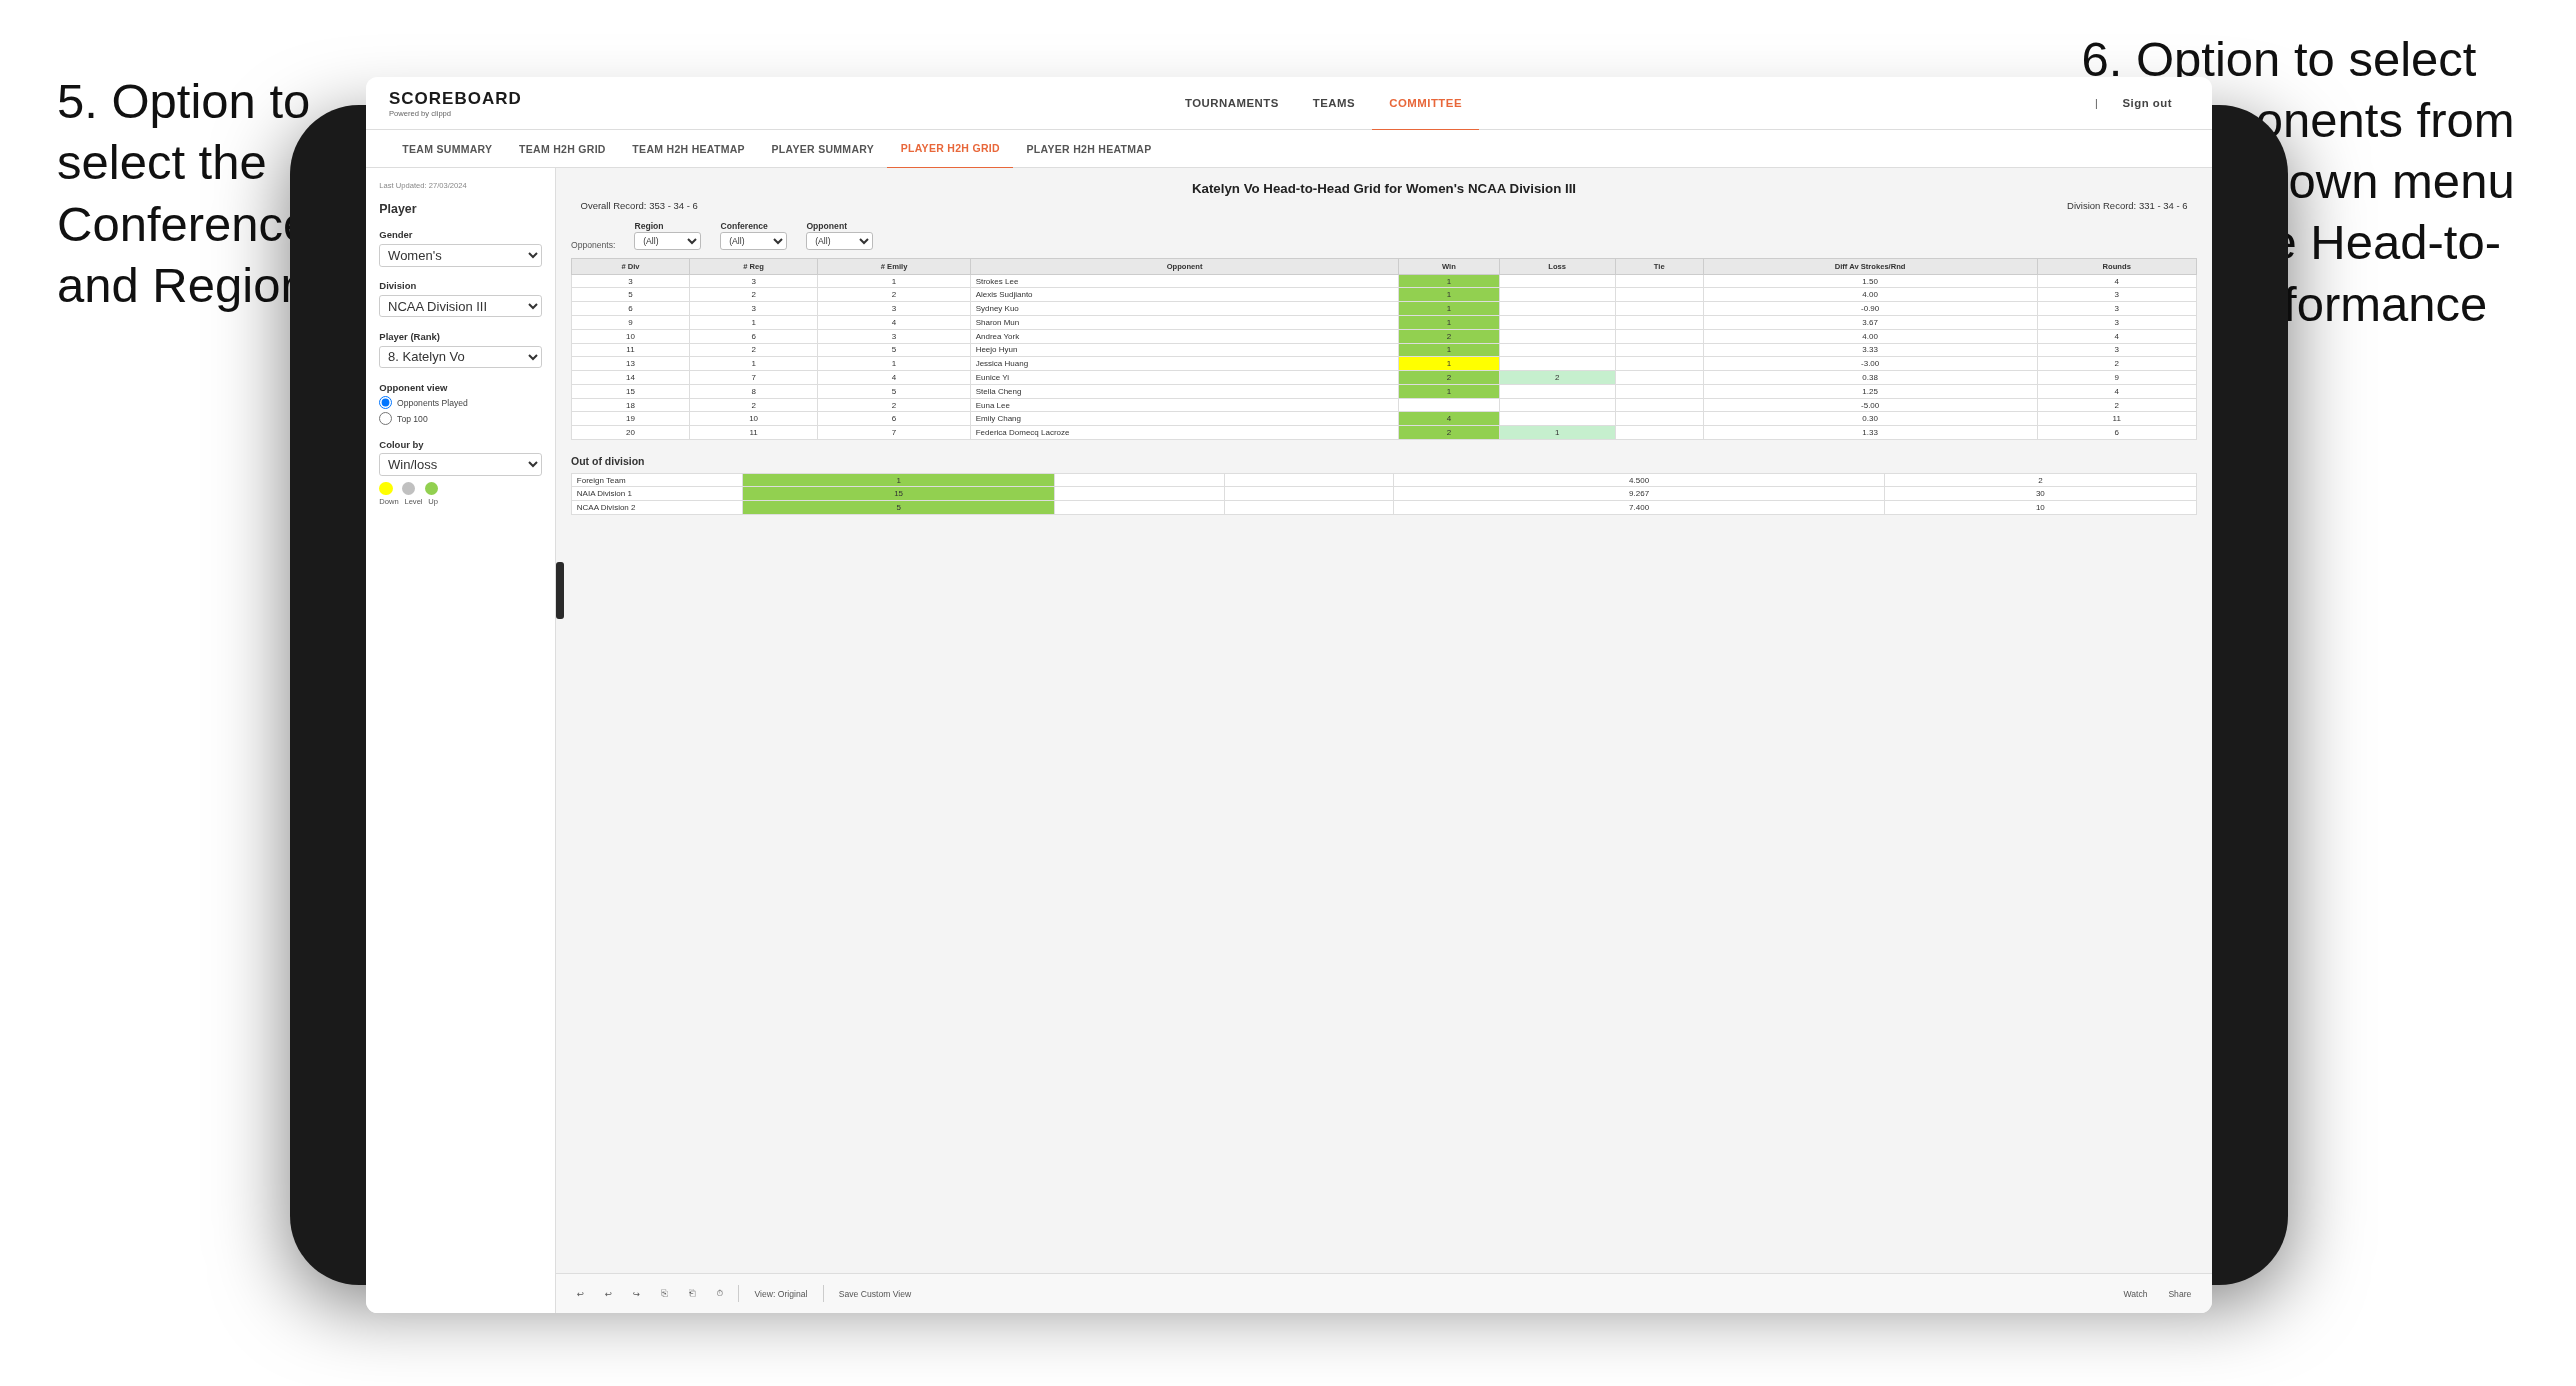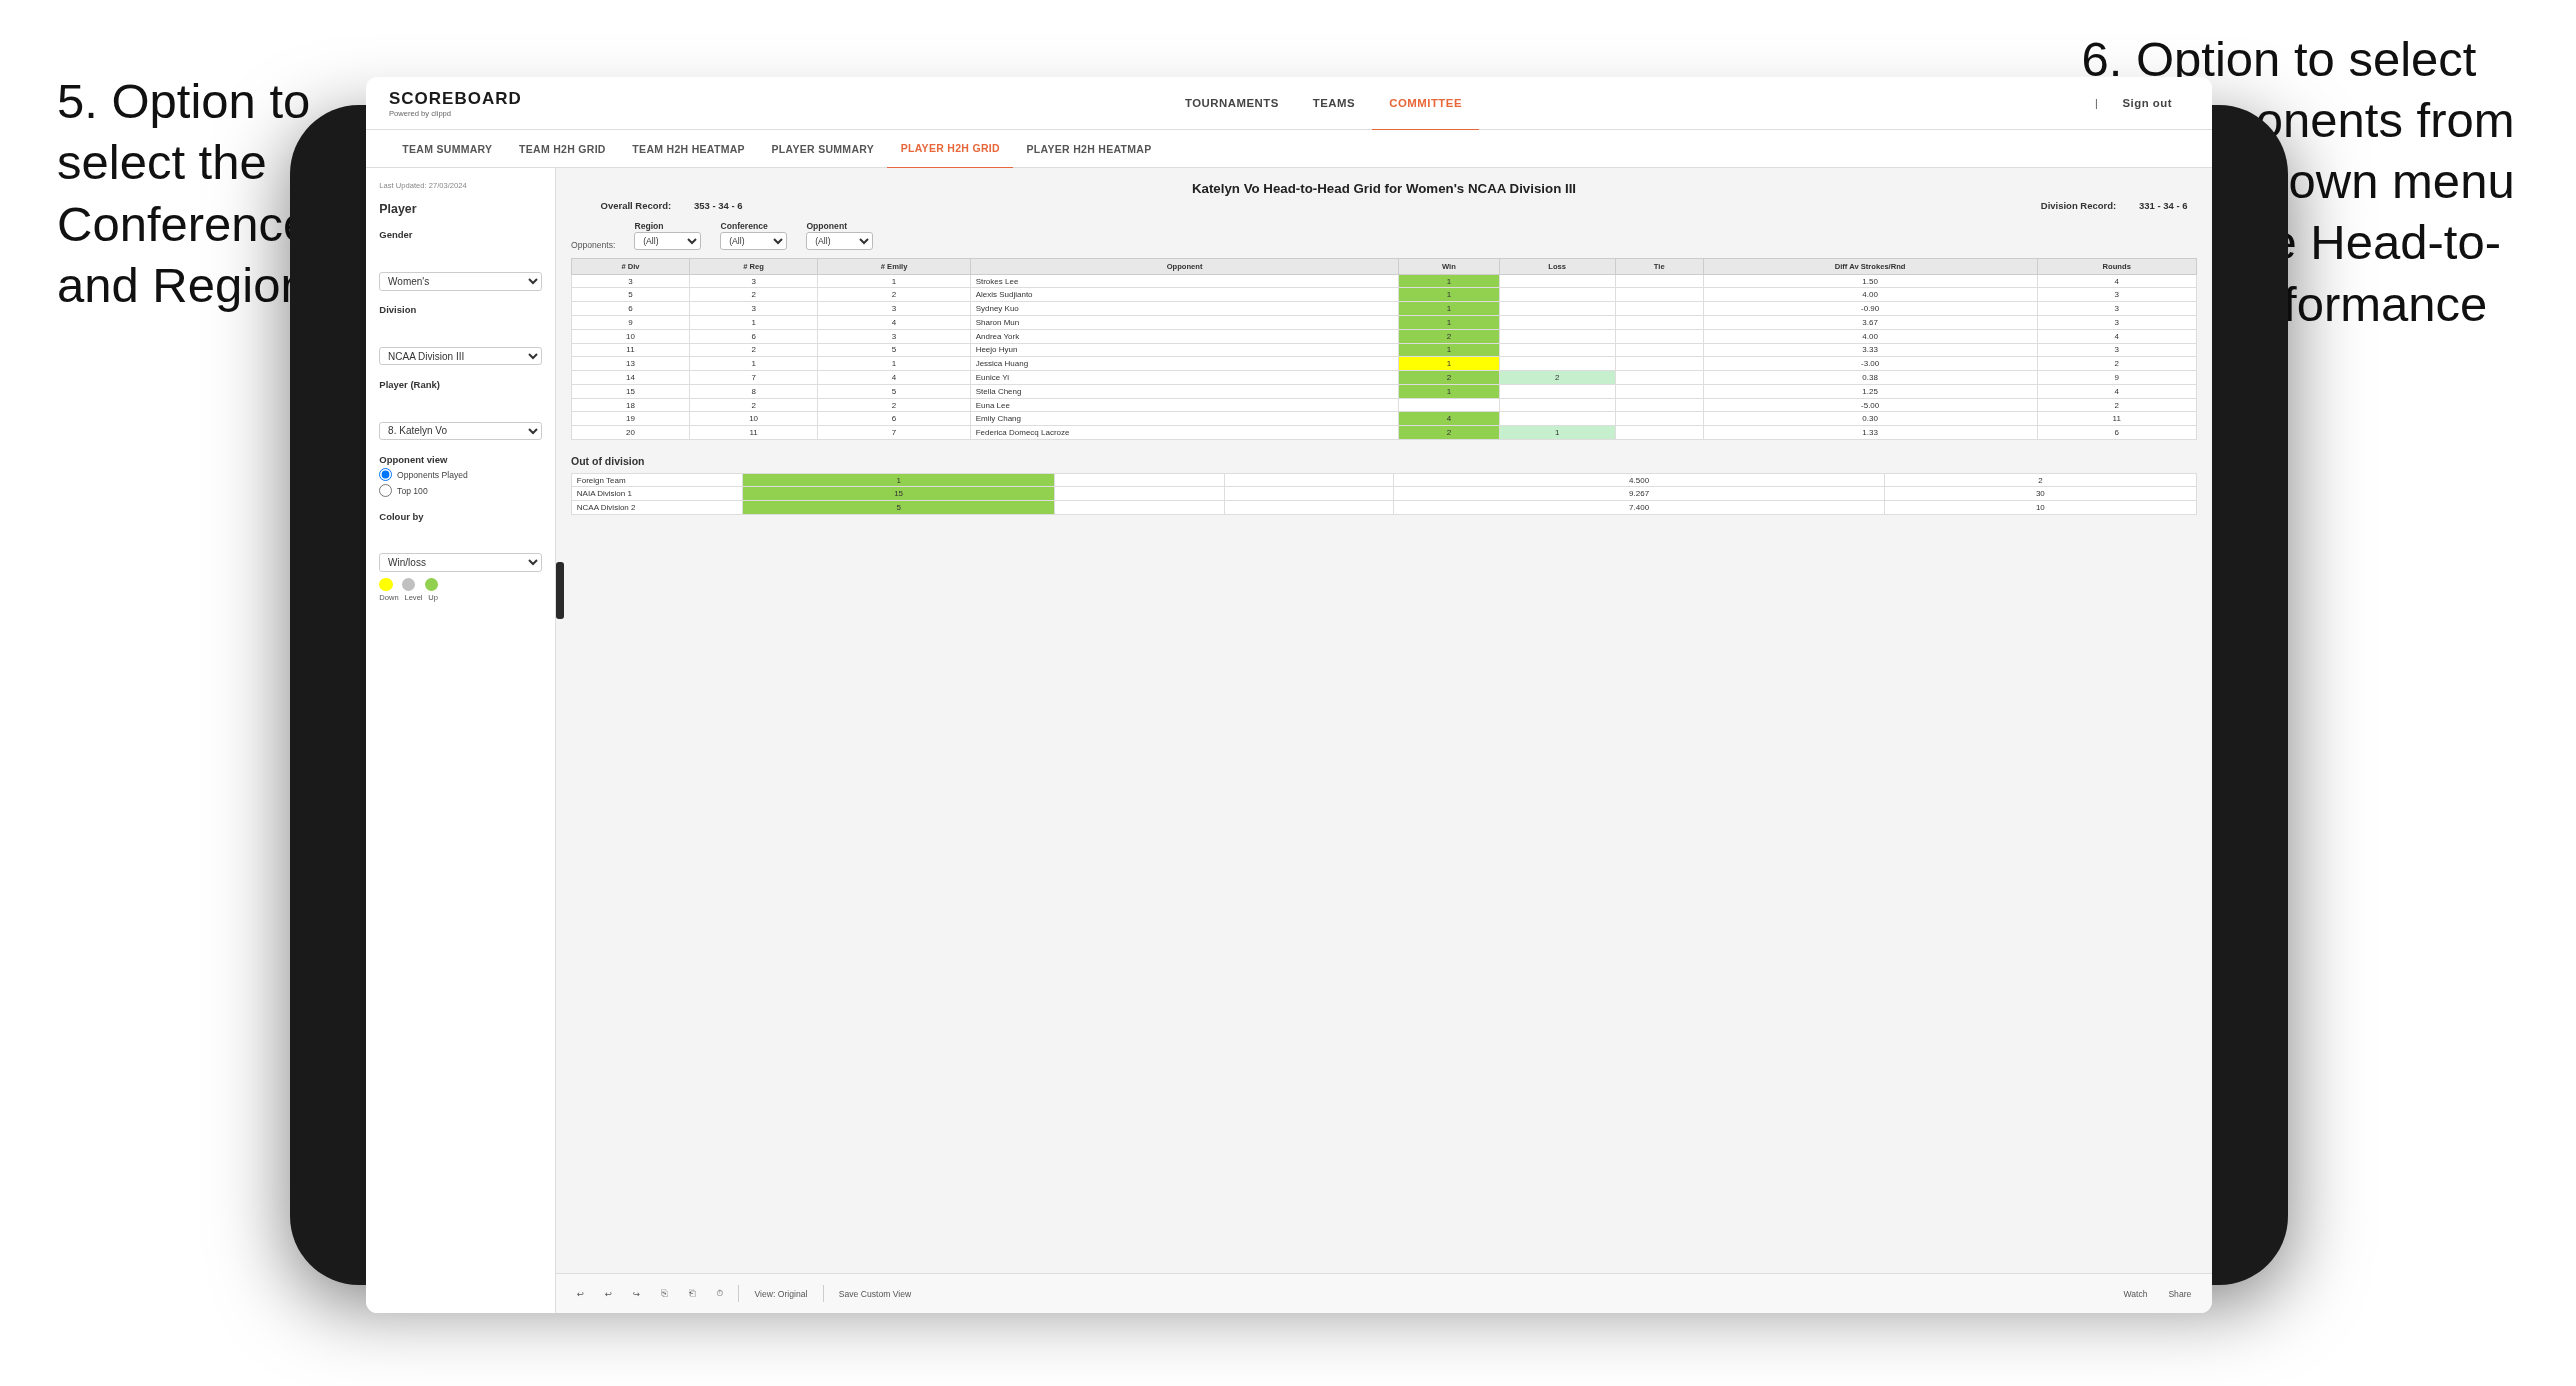--- a/index.html
+++ b/index.html
@@ -181,27 +181,26 @@
 
     .sidebar-label {
       font-size: 9.5px;
       font-weight: 700;
       color: #333;
       margin-bottom: 3.8px;
     }
 
     .sidebar-select {
       width: 100%;
-      font-size: 10px;
+      font-size: 13px;
       padding: 1.9px 3.8px;
       border: 1px solid #ccc;
       border-radius: 2.9px;
       background: #fff;
       color: #333;
-      margin-top: 28px;
     }
 
     .last-updated {
       font-size: 7.6px;
       color: #888;
       margin-bottom: 11.4px;
     }
 
     .player-title {
       font-size: 12.4px;
@@ -269,22 +268,21 @@
     .records-row {
       display: flex;
       justify-content: space-between;
       font-size: 9.5px;
       color: #333;
       margin-bottom: 9.5px;
       padding: 0 9.5px;
     }
 
     .records-row span {
-      font-weight: 700;
-      margin-left: 20px;
+      font-weight: 400;
     }
 
     
     .filter-row {
       display: flex;
       gap: 19px;
       margin-bottom: 7.6px;
       align-items: flex-end;
     }
 

